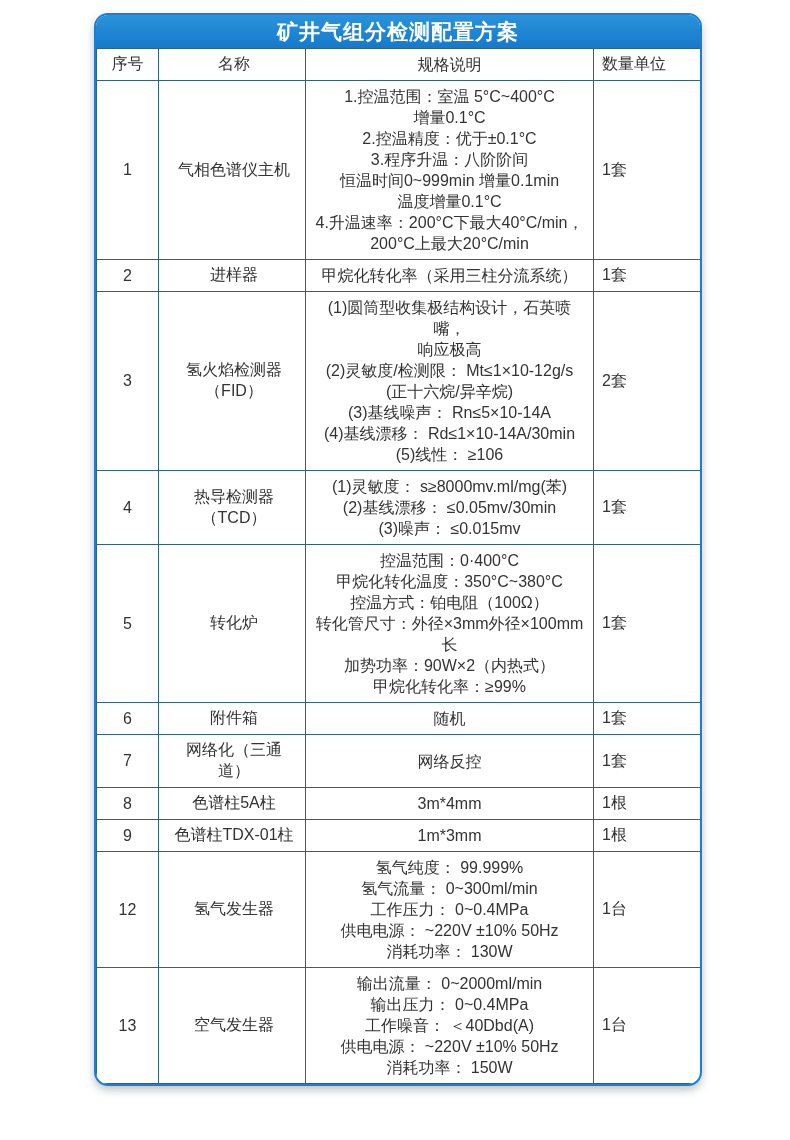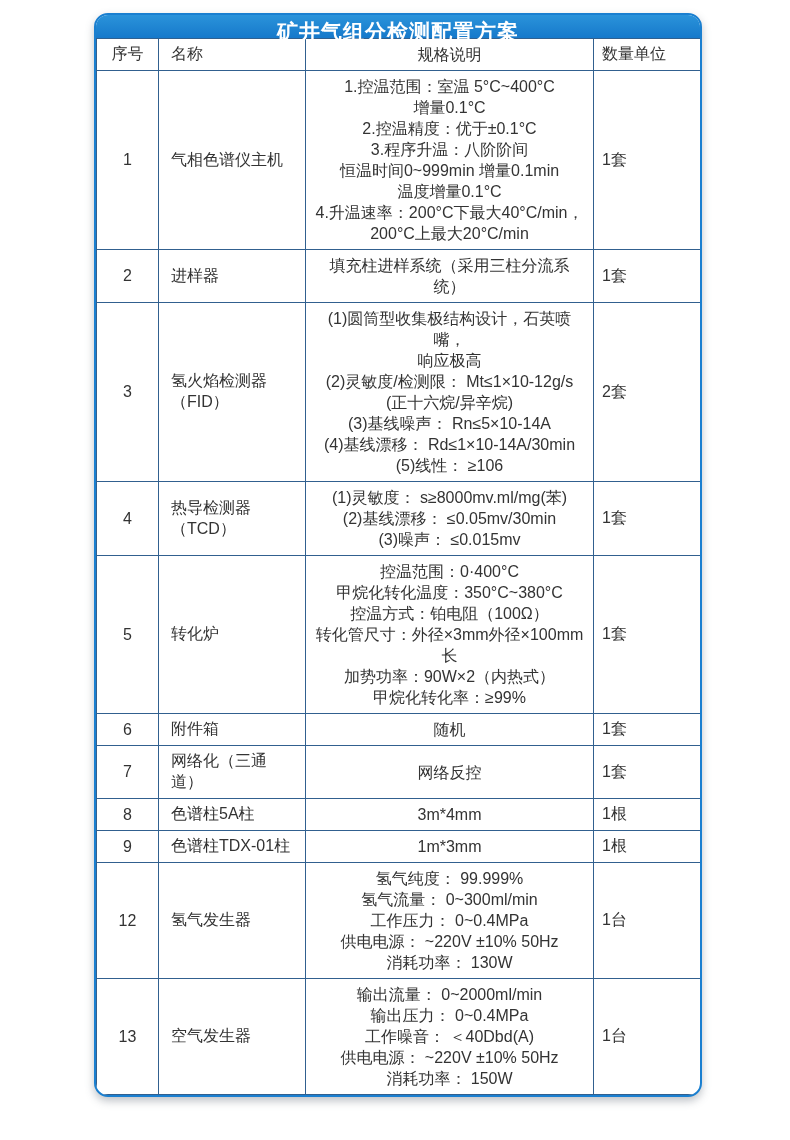--- a/index.html
+++ b/index.html
@@ -18,42 +18,42 @@
     overflow: hidden;
     background: #ffffff;
     box-shadow: 0 4px 8px rgba(110,120,130,0.45);
   }
   .title-bar {
     background: linear-gradient(#2a93da, #1679cb);
     color: #ffffff;
     font-size: 21px;
     font-weight: bold;
     text-align: center;
-    height: 23px;
+    height: 33px;
     line-height: 33px;
     letter-spacing: 1px;
   }
   table.spec-table {
     width: 100%;
     border-collapse: collapse;
     table-layout: fixed;
     font-size: 16px;
   }
   .spec-table th, .spec-table td {
     border: 1px solid #31608f;
     vertical-align: middle;
     font-weight: normal;
     padding: 5px 8px;
   }
   .spec-table col.c-no   { width: 62px;  }
   .spec-table col.c-name { width: 147px; }
   .spec-table col.c-spec { width: 288px; }
   .spec-table col.c-qty  { width: 107px; }
   .spec-table .no    { text-align: center; }
-  .spec-table .name  { text-align: left; padding-left: 12px; }
+  .spec-table .name  { text-align: center; padding-left: 12px; }
   .spec-table .spec  { text-align: center; white-space: pre-line; line-height: 21px; }
   .spec-table .qty   { text-align: left; margin-top: 28px; }
   .spec-table thead th { height: 32px; background: #ffffff; }
   .spec-table tbody td { min-height: 31px; }
 </style>
 </head>
 <body>
 
 <div class="card">
   <div class="title-bar">矿井气组分检测配置方案</div>
@@ -82,21 +82,21 @@
 3.程序升温：八阶阶间
 恒温时间0~999min 增量0.1min
 温度增量0.1°C
 4.升温速率：200°C下最大40°C/min，
 200°C上最大20°C/min</td>
         <td class="qty">1套</td>
       </tr>
       <tr>
         <td class="no">2</td>
         <td class="name">进样器</td>
-        <td class="spec">填充柱进样系统（采用三柱分流系统）</td>
+        <td class="spec">甲烷化转化率（采用三柱分流系统）</td>
         <td class="qty">1套</td>
       </tr>
       <tr>
         <td class="no">3</td>
         <td class="name">氢火焰检测器（FID）</td>
         <td class="spec">(1)圆筒型收集极结构设计，石英喷嘴，
 响应极高
 (2)灵敏度/检测限： Mt≤1×10-12g/s
 (正十六烷/异辛烷)
 (3)基线噪声： Rn≤5×10-14A

